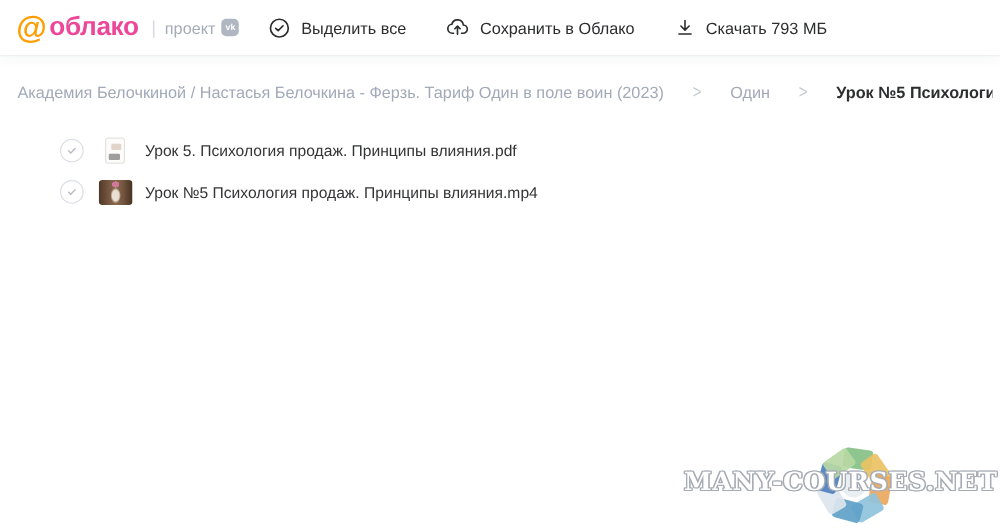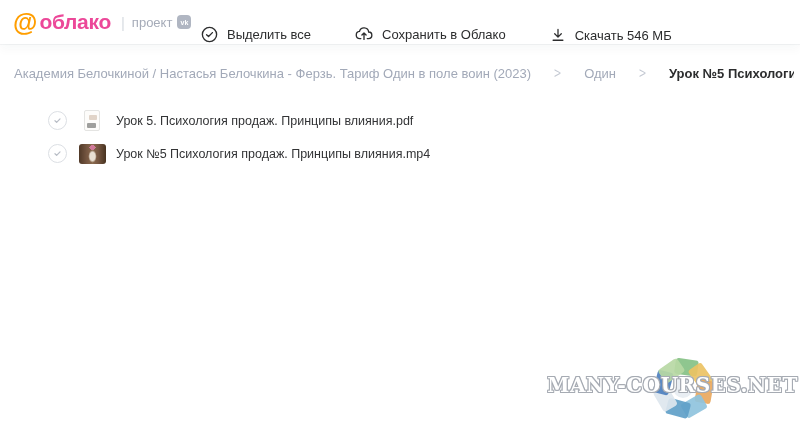--- a/index.html
+++ b/index.html
@@ -17,21 +17,21 @@
   .logo { display:flex; align-items:center; margin-left:13px; cursor:pointer; }
   .logo-at { color:#ff9e00; font-size:25px; font-weight:bold; line-height:1; margin-right:2px; }
   .logo-brand { color:#ec4899; font-size:21px; font-weight:bold; letter-spacing:-0.3px; }
   .logo-div { color:#d8dce2; font-size:15px; margin:0 7px 0 10px; font-weight:300; }
   .logo-project { color:#a5abb8; font-size:13px; margin-right:5px;text-align:right; }
   .vk-badge {
     width:14px; height:14px; border-radius:4px; background:#b0b6c2;
     color:#fff; font-size:7px; font-weight:bold; display:flex;
     align-items:center; justify-content:center; letter-spacing:0;
   }
-  .toolbar { position:absolute; left:200px; top:0; height:44px; display:flex; align-items:flex-end; gap:43px; }
+  .toolbar { position:absolute; left:214px; top:0; height:44px; display:flex; align-items:center; gap:31px; }
   .tb-btn { display:flex; align-items:center; gap:8px; cursor:pointer; background:none; border:none; font-family:inherit; }
   .tb-btn .lbl { font-size:13px; color:#2c2d2e; }
   .tb-btn svg { display:block; }
   
   .breadcrumb {
     position:absolute; left:14px; top:64px; width:780px; height:18px;
     display:flex; align-items:center; gap:23px; font-size:13px; white-space:nowrap; overflow:hidden;
   }
   .bc-link { color:#a2a9b8; cursor:pointer; }
   .bc-sep { color:#c3c8d2; font-size:12px; transform:scaleY(1.25); }
@@ -104,21 +104,21 @@
       <span class="lbl">Сохранить в Облако</span>
     </button>
 
     <button class="tb-btn">
       <span>
         <svg width="18" height="18" viewBox="0 0 24 24">
           <path d="M12 4.5v9.5 M7.6 10.4L12 14.8l4.4-4.4" fill="none" stroke="#2c2d2e" stroke-width="1.7" stroke-linecap="round" stroke-linejoin="round"></path>
           <path d="M5.5 19h13" fill="none" stroke="#2c2d2e" stroke-width="1.7" stroke-linecap="round"></path>
         </svg>
       </span>
-      <span class="lbl">Скачать 546 МБ</span>
+      <span class="lbl">Скачать 793 МБ</span>
     </button>
   </div>
 </div>
 
 <div class="breadcrumb">
   <span class="bc-link">Академия Белочкиной / Настасья Белочкина - Ферзь. Тариф Один в поле воин (2023)</span>
   <span class="bc-sep">&gt;</span>
   <span class="bc-link">Один</span>
   <span class="bc-sep">&gt;</span>
   <span class="bc-current">Урок №5 Психология продаж. Принц...</span>

